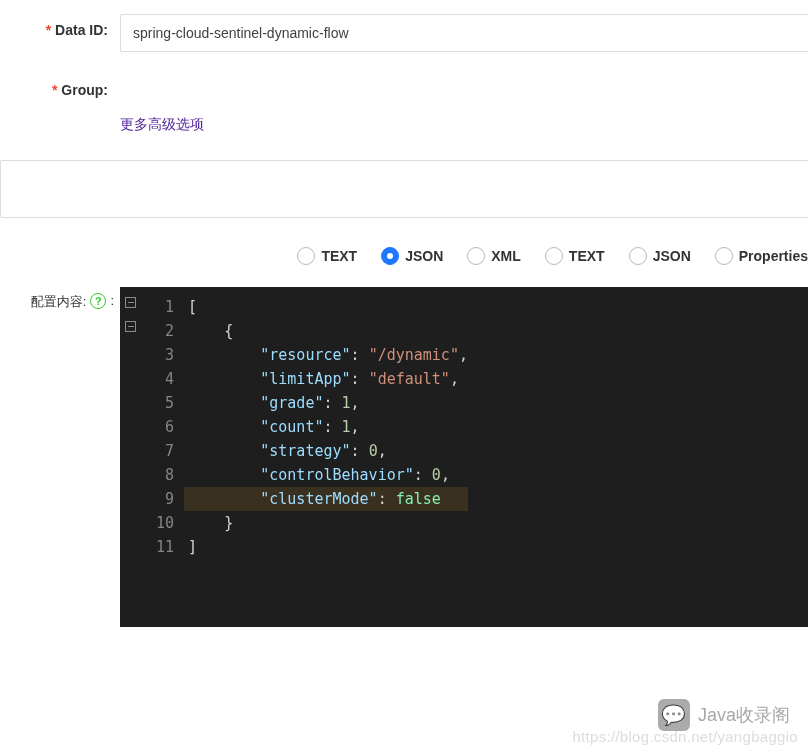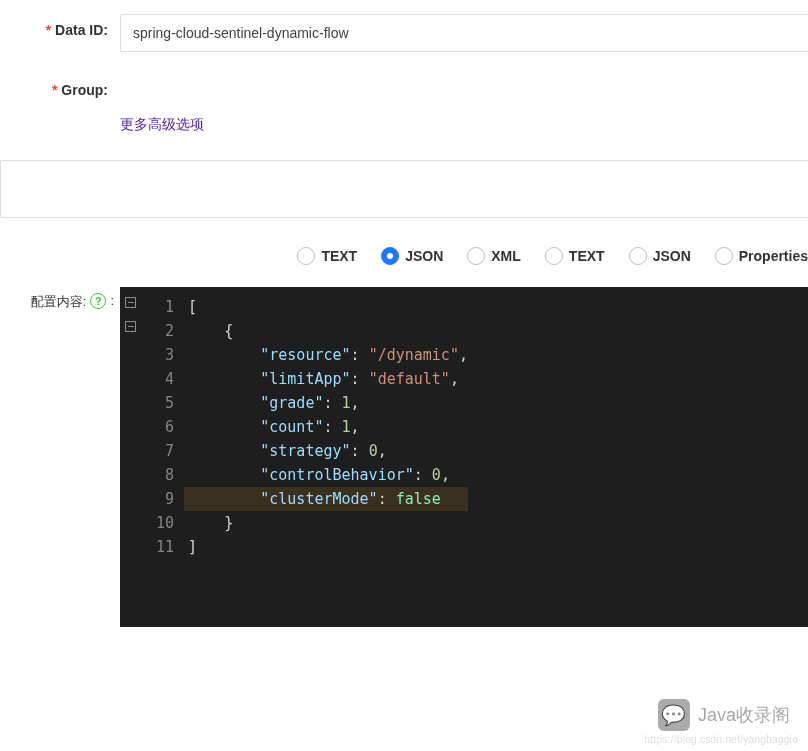--- a/index.html
+++ b/index.html
@@ -52,21 +52,21 @@
   .n { color: #b5cea8; } 
   .b { color: #86efac; } 
   .watermark {
     position: absolute; right: 18px; bottom: 20px; display: flex; align-items: center;
     color: #8b8b8b; font-size: 18px; opacity: 0.75;
   }
   .wm-logo {
     width: 32px; height: 32px; background: #8f8f8f; border-radius: 6px; margin-right: 8px;
     display: flex; align-items: center; justify-content: center; color: #fff; font-size: 20px;
   }
-  .wm-url { position: absolute; right: 10px; bottom: 6px; font-size: 10px; color: #dcdcdc; letter-spacing: .3px; }
+  .wm-url { position: absolute; right: 10px; bottom: 6px; font-size: 15px; color: #dcdcdc; letter-spacing: .3px; }
 </style>
 </head>
 <body>
 
 <div class="form">
 
   <div class="row">
     <div class="label-col">
       <span class="req">*</span><span>Data ID:</span>
     </div>

